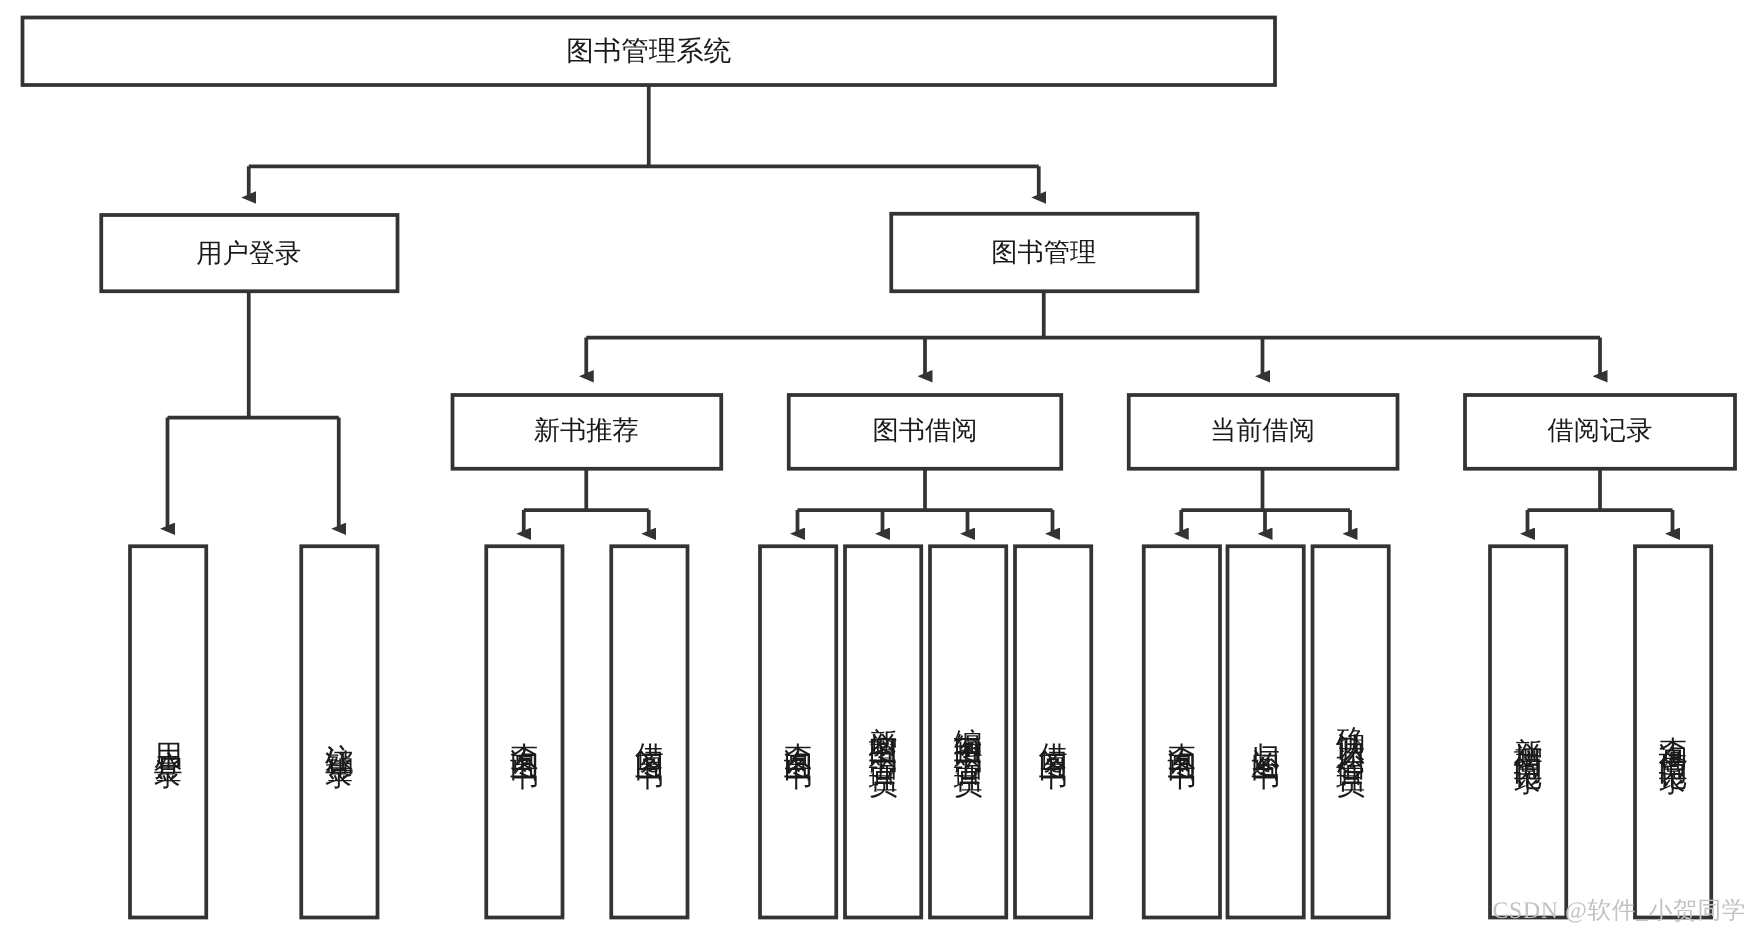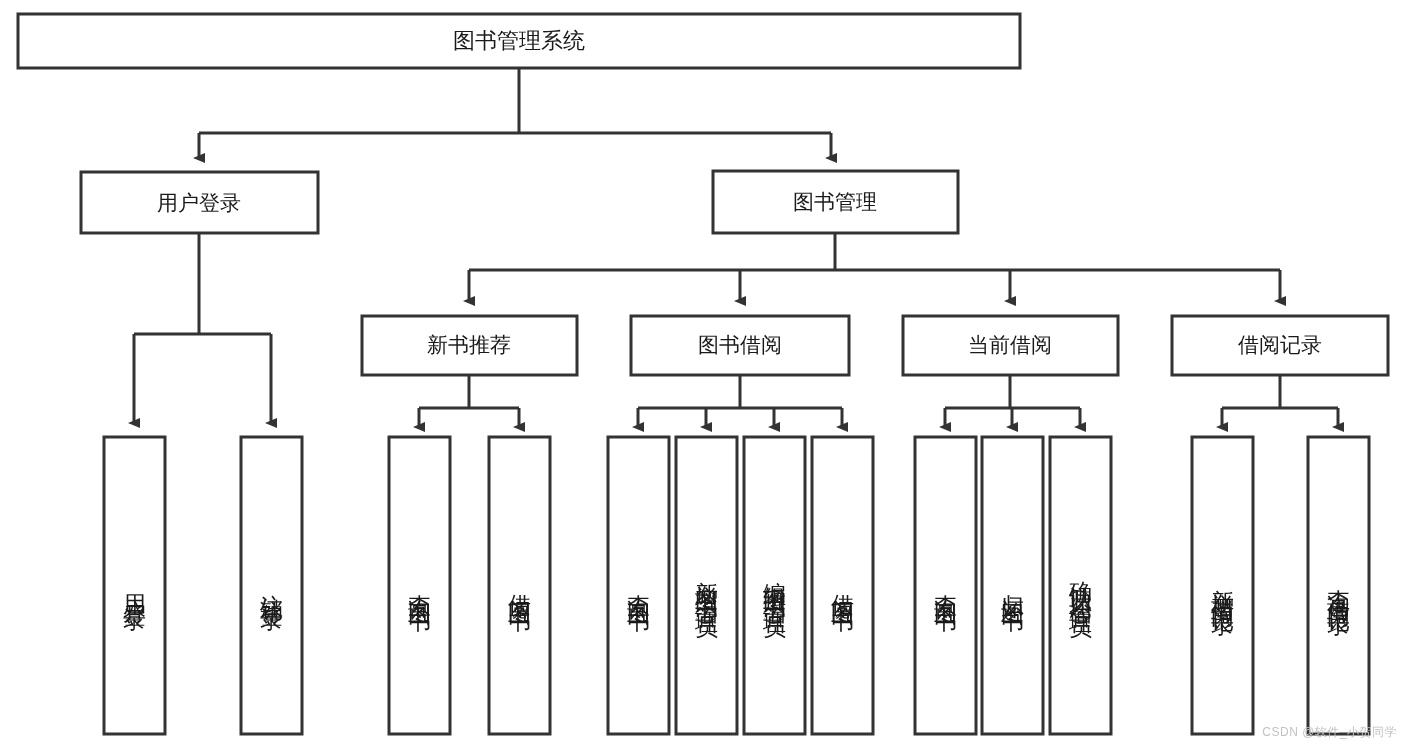--- a/index.html
+++ b/index.html
@@ -44,22 +44,22 @@
     font-size:23px;
     letter-spacing:5px;
     color:#1a1a1a;
     line-height:1;
     white-space:nowrap;
   }
   .watermark{
     position:absolute;
     right:8px;
     bottom:6px;
-    font-family:Liberation Sans, sans-serif;
-    font-size:12px;
+    font-family:Liberation Serif, serif;
+    font-size:19px;
     color:#c2c2c2;
     white-space:nowrap;
     letter-spacing:0.5px;
   }
 </style>
 </head>
 <body>
 
 <div id="diagram-root">
 

